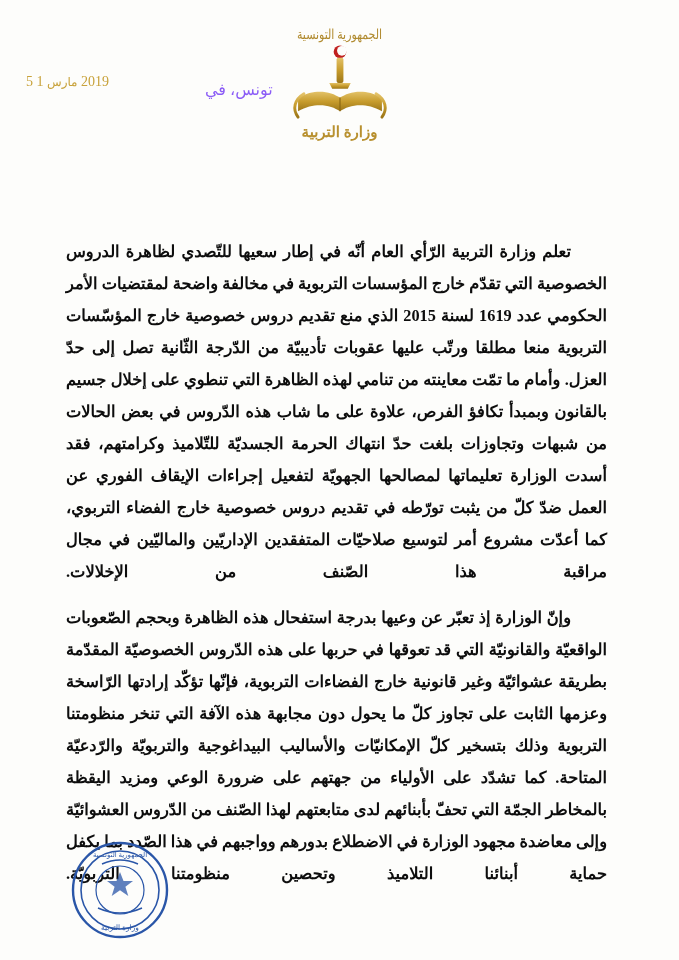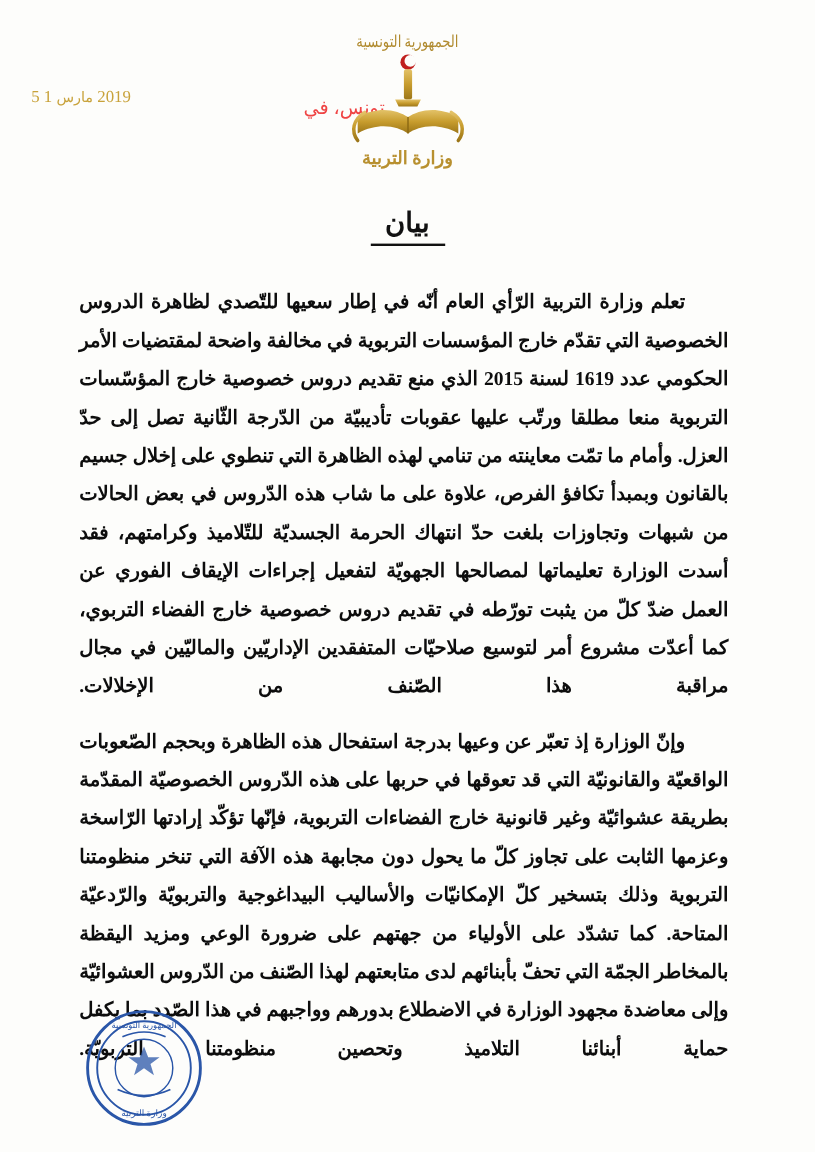--- a/index.html
+++ b/index.html
@@ -69,24 +69,23 @@
     white-space: nowrap;
   }
   .date-stamp .d-day { letter-spacing: 2px; }
   .date-stamp .d-month { font-size: 12px; }
 
   .place-line {
     position: absolute;
     left: 205px;
     top: 62px;
     font-size: 16px;
-    color: #ef4444;
+    color: #8b5cf6;
     white-space: nowrap;
     direction: rtl;
-    margin-left: 48px;
   }
 
   
   .doc-title {
     position: absolute;
     top: 172px;
     left: 0;
     right: 0;
     text-align: center;
     font-size: 23px;
@@ -171,24 +170,20 @@
           <path d="M65 56 L65 70" stroke="#8a6712" stroke-width="1.2" fill="none"></path>
 
           <path d="M28 52 C18 58 16 68 22 76" stroke="url(#gold)" stroke-width="3" fill="none" stroke-linecap="round"></path>
           <path d="M102 52 C112 58 114 68 108 76" stroke="url(#gold)" stroke-width="3" fill="none" stroke-linecap="round"></path>
         </svg>
       </div>
       <div class="ministry-label">وزارة التربية</div>
     </div>
   </div>
 
-  <div class="doc-title">
-    <span>بيان</span>
-    <span class="underline"></span>
-  </div>
 
   <div class="body-text">
     <p>تعلم وزارة التربية الرّأي العام أنّه في إطار سعيها للتّصدي لظاهرة الدروس الخصوصية التي تقدّم خارج المؤسسات التربوية في مخالفة واضحة لمقتضيات الأمر الحكومي عدد 1619 لسنة 2015 الذي منع تقديم دروس خصوصية خارج المؤسّسات التربوية منعا مطلقا ورتّب عليها عقوبات تأديبيّة من الدّرجة الثّانية تصل إلى حدّ العزل. وأمام ما تمّت معاينته من تنامي لهذه الظاهرة التي تنطوي على إخلال جسيم بالقانون وبمبدأ تكافؤ الفرص، علاوة على ما شاب هذه الدّروس في بعض الحالات من شبهات وتجاوزات بلغت حدّ انتهاك الحرمة الجسديّة للتّلاميذ وكرامتهم، فقد أسدت الوزارة تعليماتها لمصالحها الجهويّة لتفعيل إجراءات الإيقاف الفوري عن العمل ضدّ كلّ من يثبت تورّطه في تقديم دروس خصوصية خارج الفضاء التربوي، كما أعدّت مشروع أمر لتوسيع صلاحيّات المتفقدين الإداريّين والماليّين في مجال مراقبة هذا الصّنف من الإخلالات.</p>
     <p>وإنّ الوزارة إذ تعبّر عن وعيها بدرجة استفحال هذه الظاهرة وبحجم الصّعوبات الواقعيّة والقانونيّة التي قد تعوقها في حربها على هذه الدّروس الخصوصيّة المقدّمة بطريقة عشوائيّة وغير قانونية خارج الفضاءات التربوية، فإنّها تؤكّد إرادتها الرّاسخة وعزمها الثابت على تجاوز كلّ ما يحول دون مجابهة هذه الآفة التي تنخر منظومتنا التربوية وذلك بتسخير كلّ الإمكانيّات والأساليب البيداغوجية والتربويّة والرّدعيّة المتاحة. كما تشدّد على الأولياء من جهتهم على ضرورة الوعي ومزيد اليقظة بالمخاطر الجمّة التي تحفّ بأبنائهم لدى متابعتهم لهذا الصّنف من الدّروس العشوائيّة وإلى معاضدة مجهود الوزارة في الاضطلاع بدورهم وواجبهم في هذا الصّدد بما يكفل حماية أبنائنا التلاميذ وتحصين منظومتنا التربويّة.</p>
   </div>
 
   <div class="seal">
     <svg viewBox="0 0 104 104" width="104" height="104" xmlns="http://www.w3.org/2000/svg" aria-hidden="true">
       <circle cx="52" cy="52" r="47" fill="none" stroke="#2a56a8" stroke-width="2.4"></circle>
       <circle cx="52" cy="52" r="39" fill="none" stroke="#2a56a8" stroke-width="1.6"></circle>

